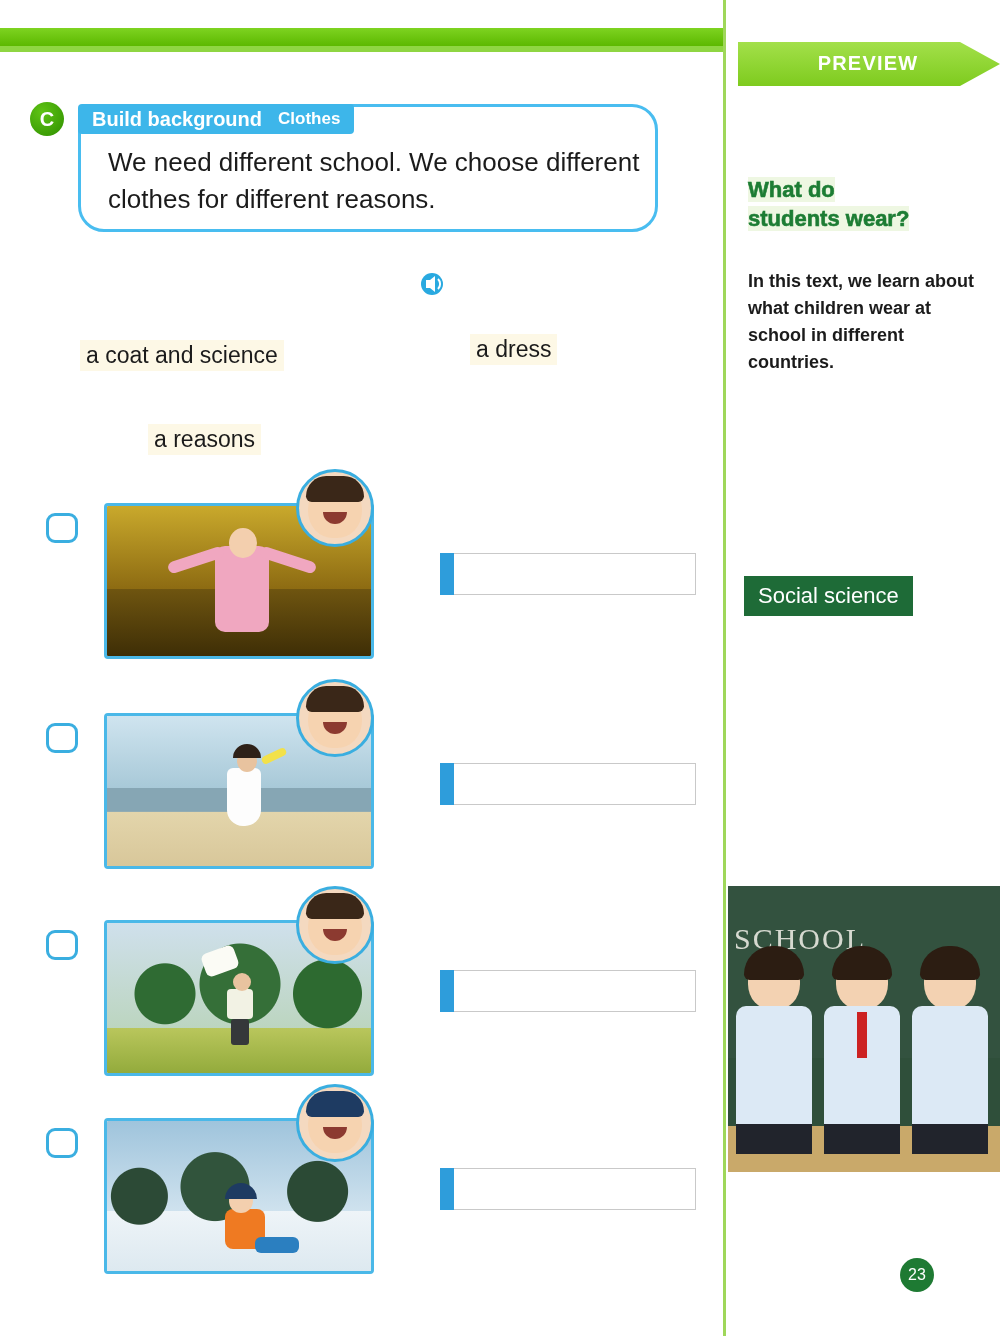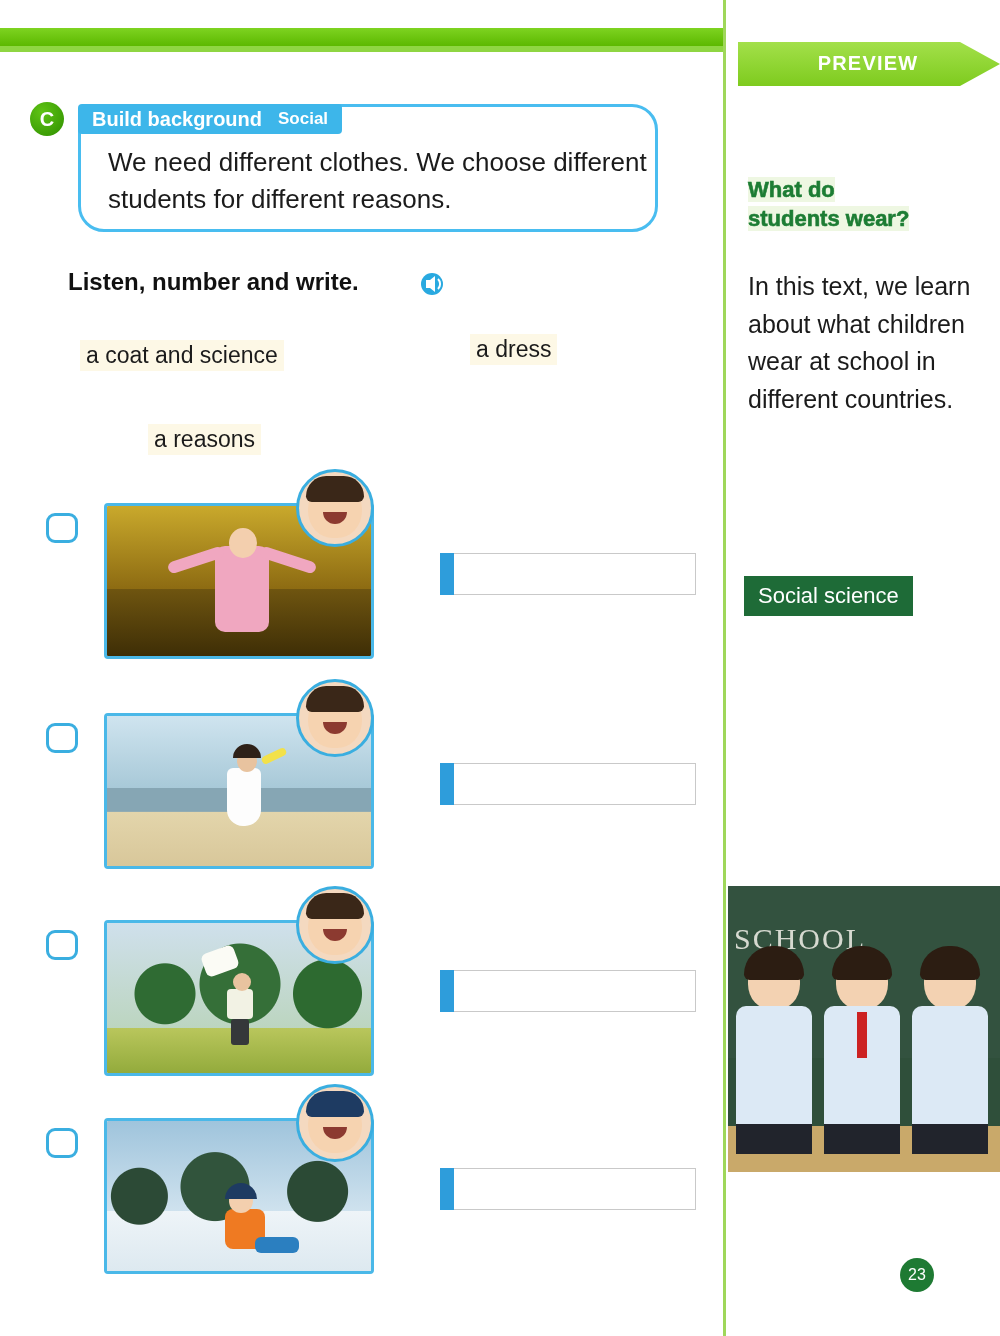--- a/index.html
+++ b/index.html
@@ -271,23 +271,24 @@
     color: #1d7d34;
     line-height: 1.3;
     -webkit-text-stroke: 0.6px #1d7d34;
   }
   .side-title span { background: #eef7e2; }
   .side-text {
     position: absolute;
     left: 748px;
     top: 268px;
     width: 236px;
-    font-size: 25px;
+    font-size: 18px;
     color: #1b1b1b;
     line-height: 1.5;
+    font-weight: bold;
   }
   .subject-badge {
     position: absolute;
     left: 744px;
     top: 556px;
     background: #1e6b37;
     color: #ffffff;
     font-size: 22px;
     padding: 7px 14px;
     margin-top: 20px;
@@ -389,26 +390,25 @@
     <div class="shape"></div>
     <div class="label">PREVIEW</div>
   </div>
 
   <div class="callout"></div>
 
   <div class="c-badge">C</div>
 
   <div class="bb-bar">
     <span class="bb-title">Build background</span>
-    <span class="bb-topic">Social</span>
-  </div>
-
-  <div class="callout-text">We need different clothes. We choose different students for different reasons.</div>
-
-  <div class="instruction">Listen, number and write.</div>
+    <span class="bb-topic">Clothes</span>
+  </div>
+
+  <div class="callout-text">We need different school. We choose different clothes for different reasons.</div>
+
   <div class="audio-icon">
     <svg viewBox="0 0 30 28" width="30" height="28">
       <circle cx="12" cy="14" r="11" fill="#29a9e0"></circle>
       <polygon points="6,10 10,10 15,6 15,22 10,18 6,18" fill="#ffffff"></polygon>
       <path d="M18 9 a7 7 0 0 1 0 10" stroke="#ffffff" stroke-width="2" fill="none"></path>
       <path d="M21 6 a11 11 0 0 1 0 16" stroke="#ffffff" stroke-width="2" fill="none"></path>
     </svg>
   </div>
 
   <div class="word w0">a coat and science</div>

